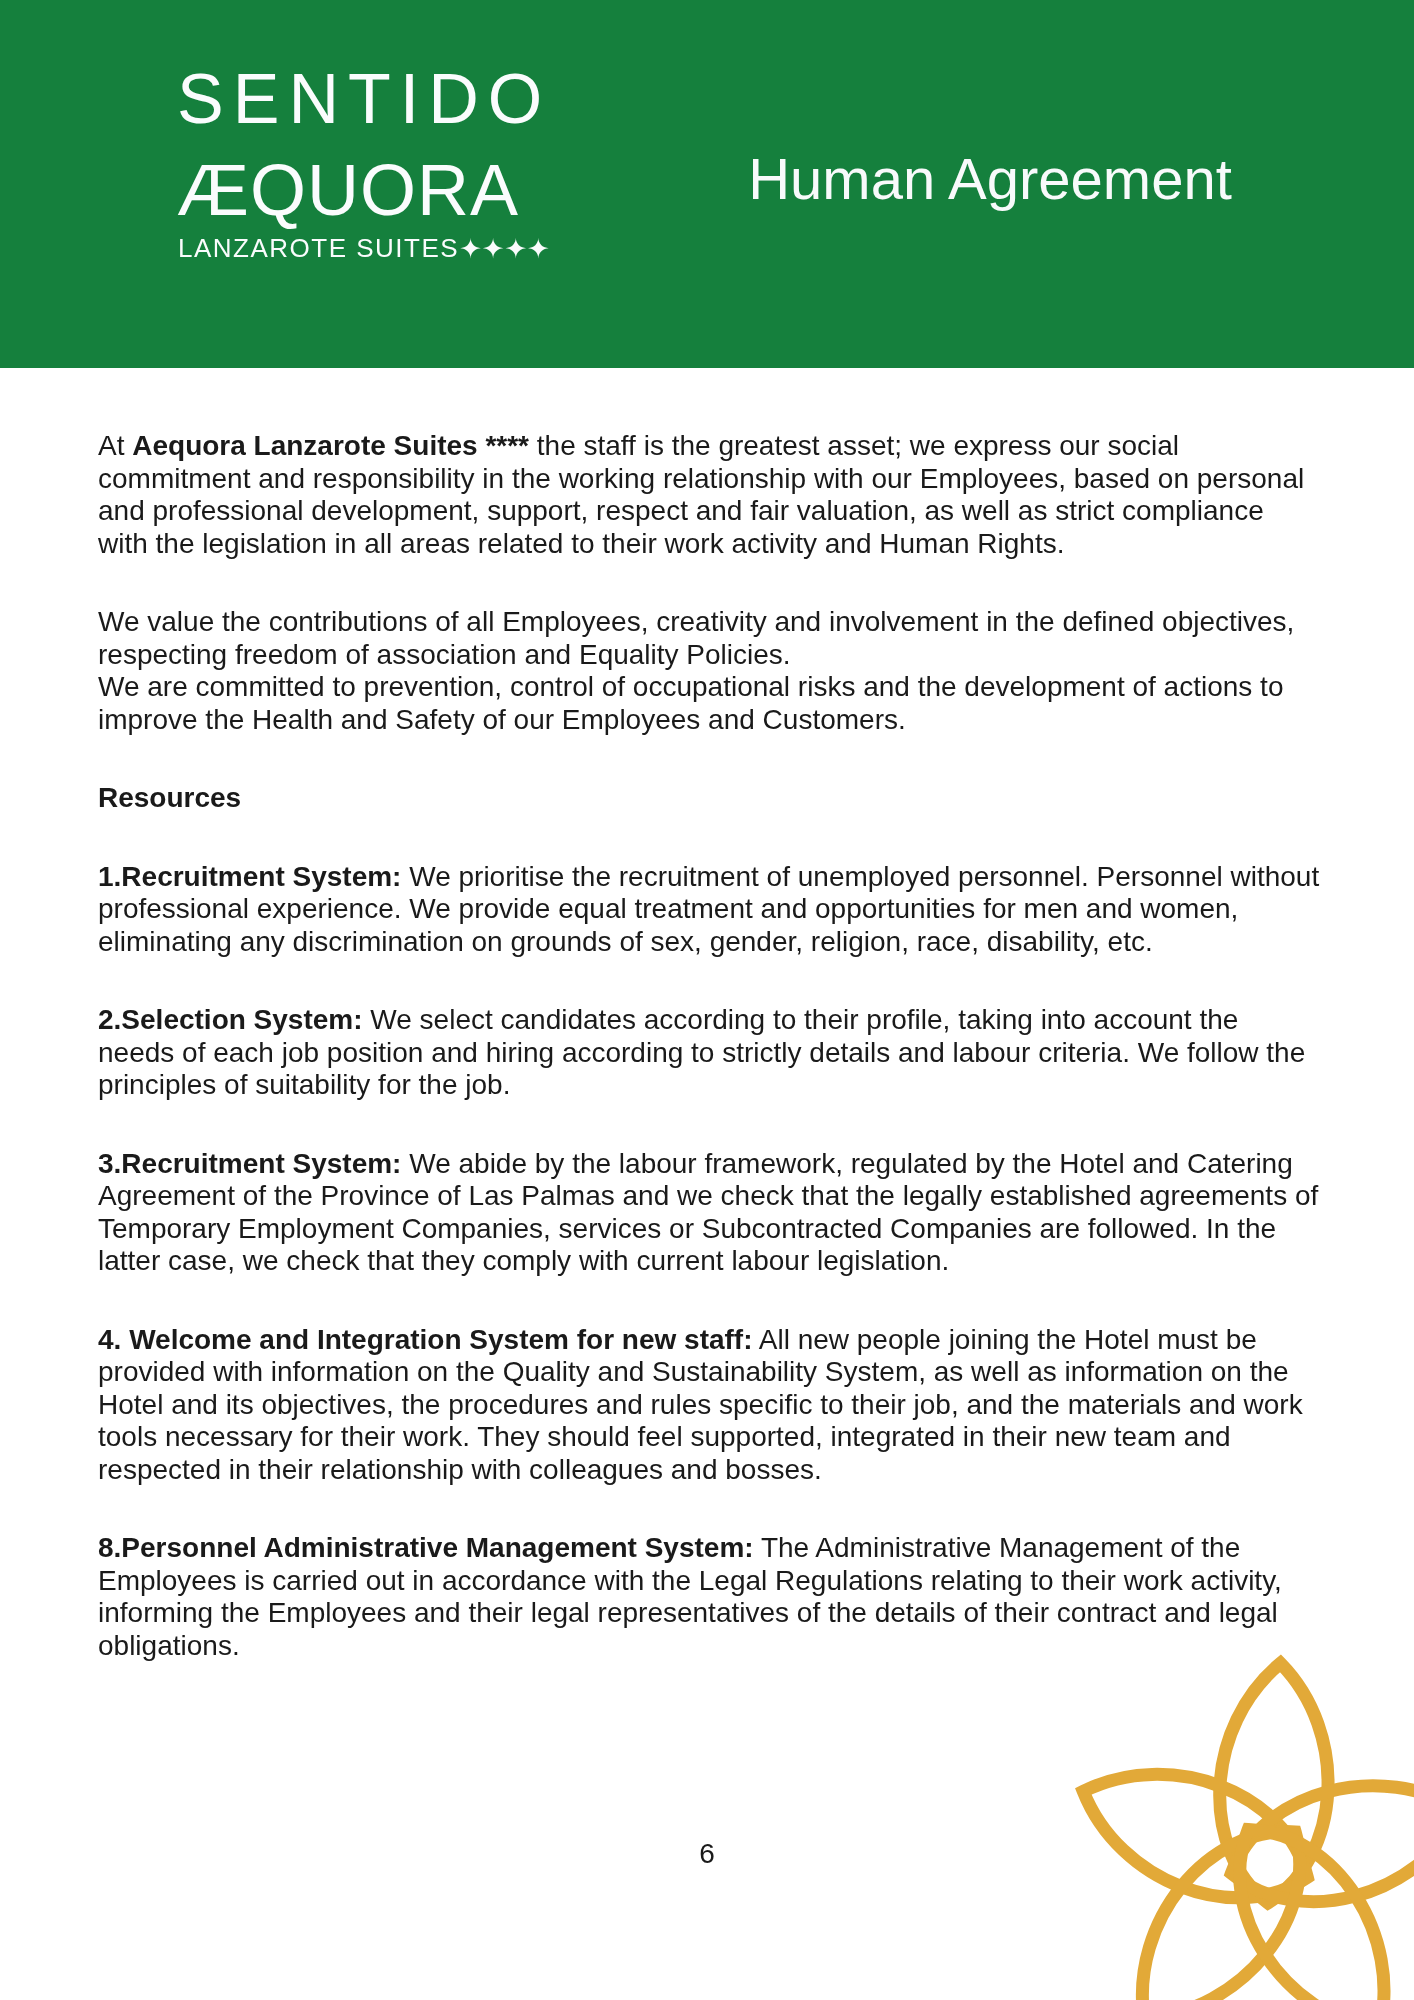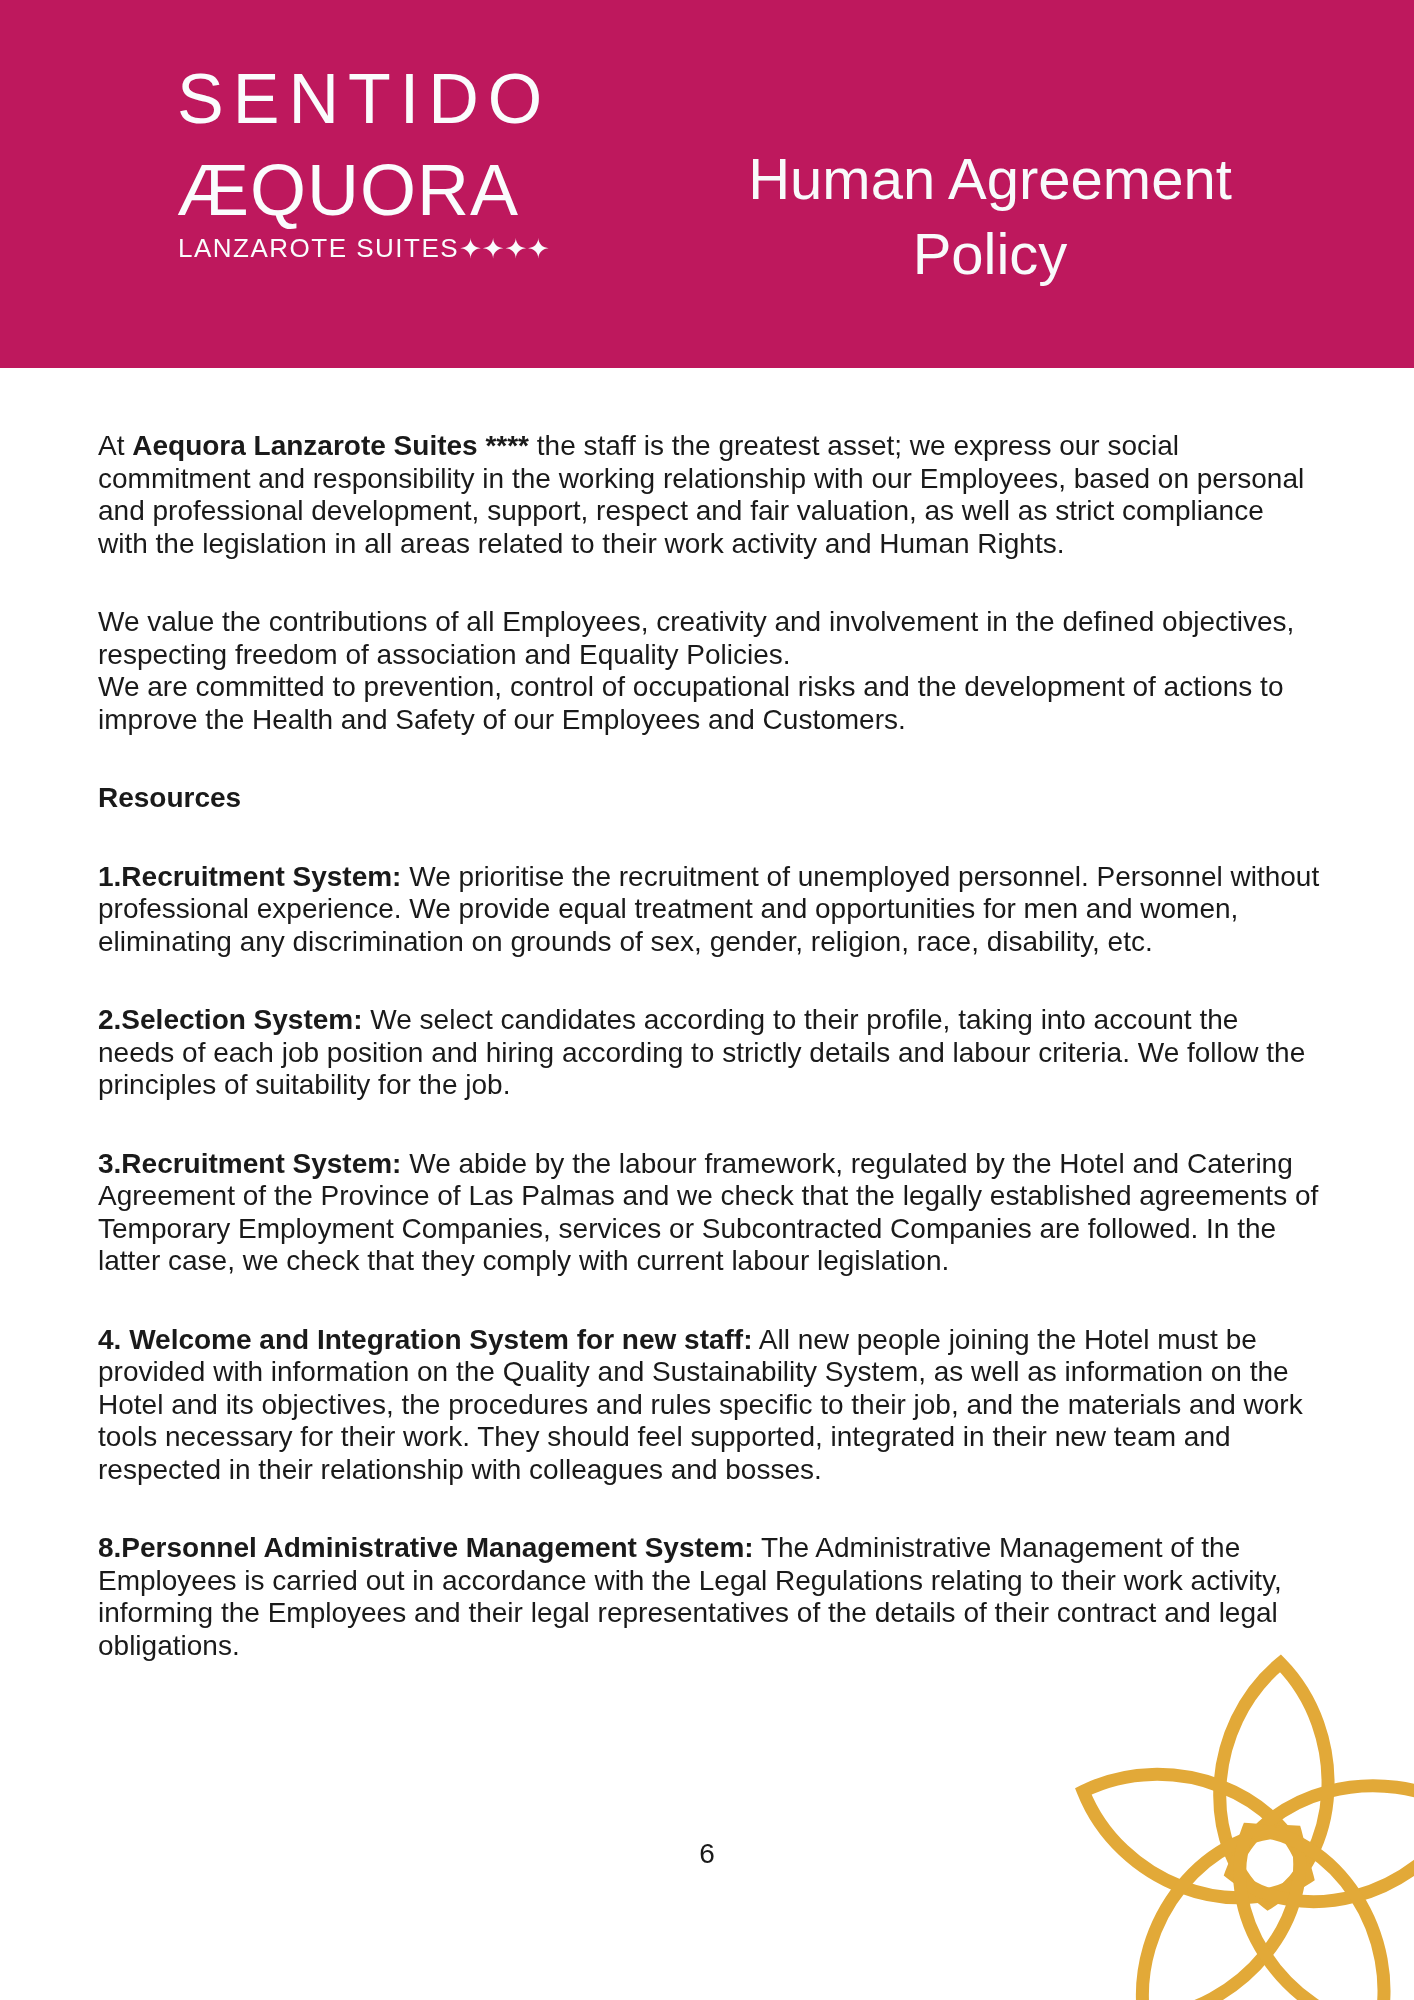--- a/index.html
+++ b/index.html
@@ -63,29 +63,28 @@
   .flower {
     position: absolute; left: 990px; top: 1583px;
     width: 560px; height: 560px;
   }
 </style>
 </head>
 <body>
 
 <div class="page">
 
-  <div class="header" style="background: #be185d;">
+  <div class="header" style="background: #15803d;">
     <div class="logo">
       <div class="logo-brand">SENTIDO</div>
       <div class="logo-name">ÆQUORA</div>
       <div class="logo-sub"><span>LANZAROTE SUITES</span><span class="logo-stars">✦✦✦✦</span></div>
     </div>
     <div class="doc-title">
       <div>Human Agreement</div>
-      <div>Policy</div>
     </div>
   </div>
 
   <div class="content">
     <p><span>At </span><b>Aequora Lanzarote Suites ****</b><span> the staff is the greatest asset; we express our social commitment and responsibility in the working relationship with our Employees, based on personal and professional development, support, respect and fair valuation, as well as strict compliance with the legislation in all areas related to their work activity and Human Rights.</span></p>
 
     <p><span>We value the contributions of all Employees, creativity and involvement in the defined objectives, respecting freedom of association and Equality Policies.</span><br><span>We are committed to prevention, control of occupational risks and the development of actions to improve the Health and Safety of our Employees and Customers.</span></p>
 
     <p class="heading">Resources</p>
 

